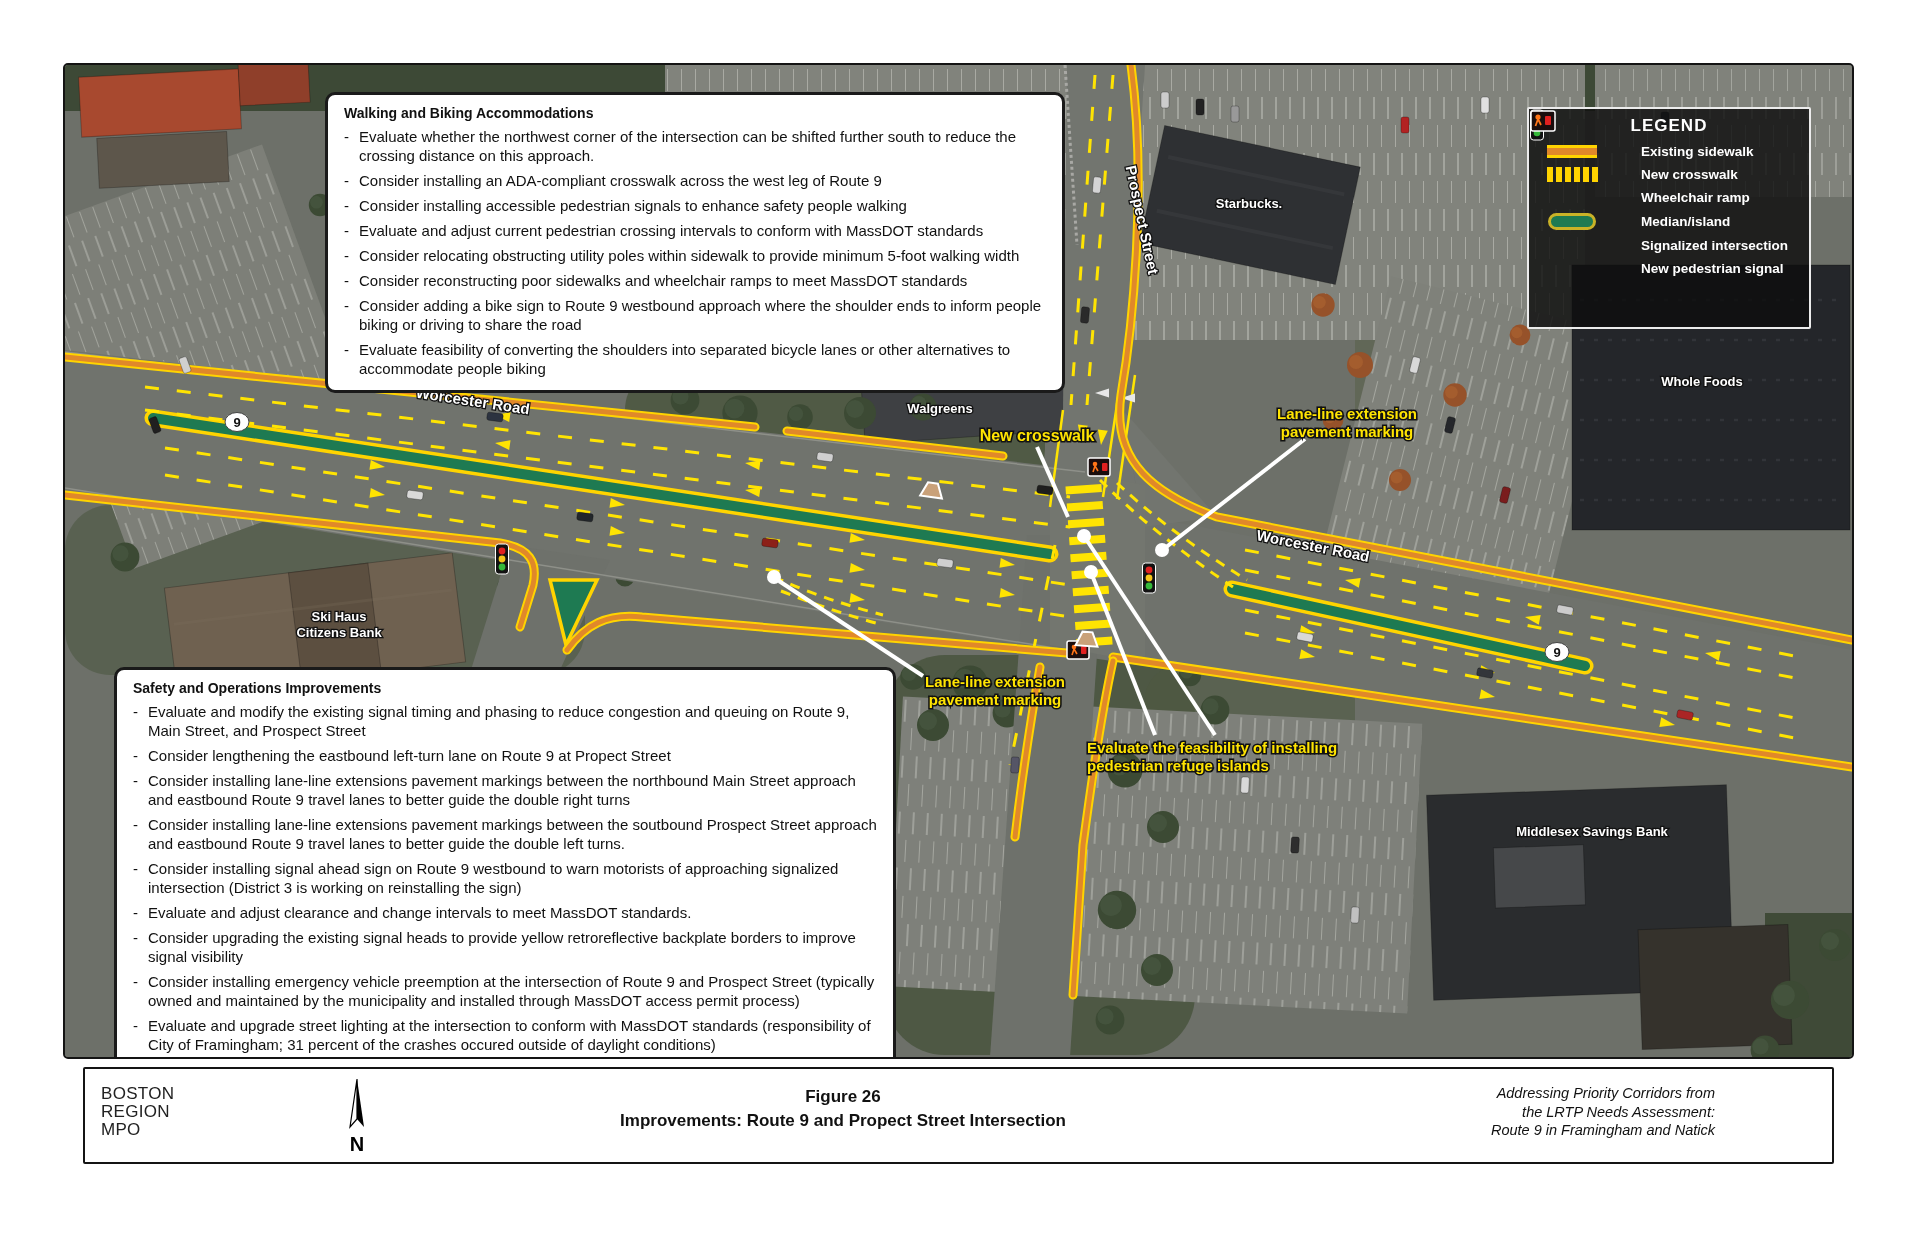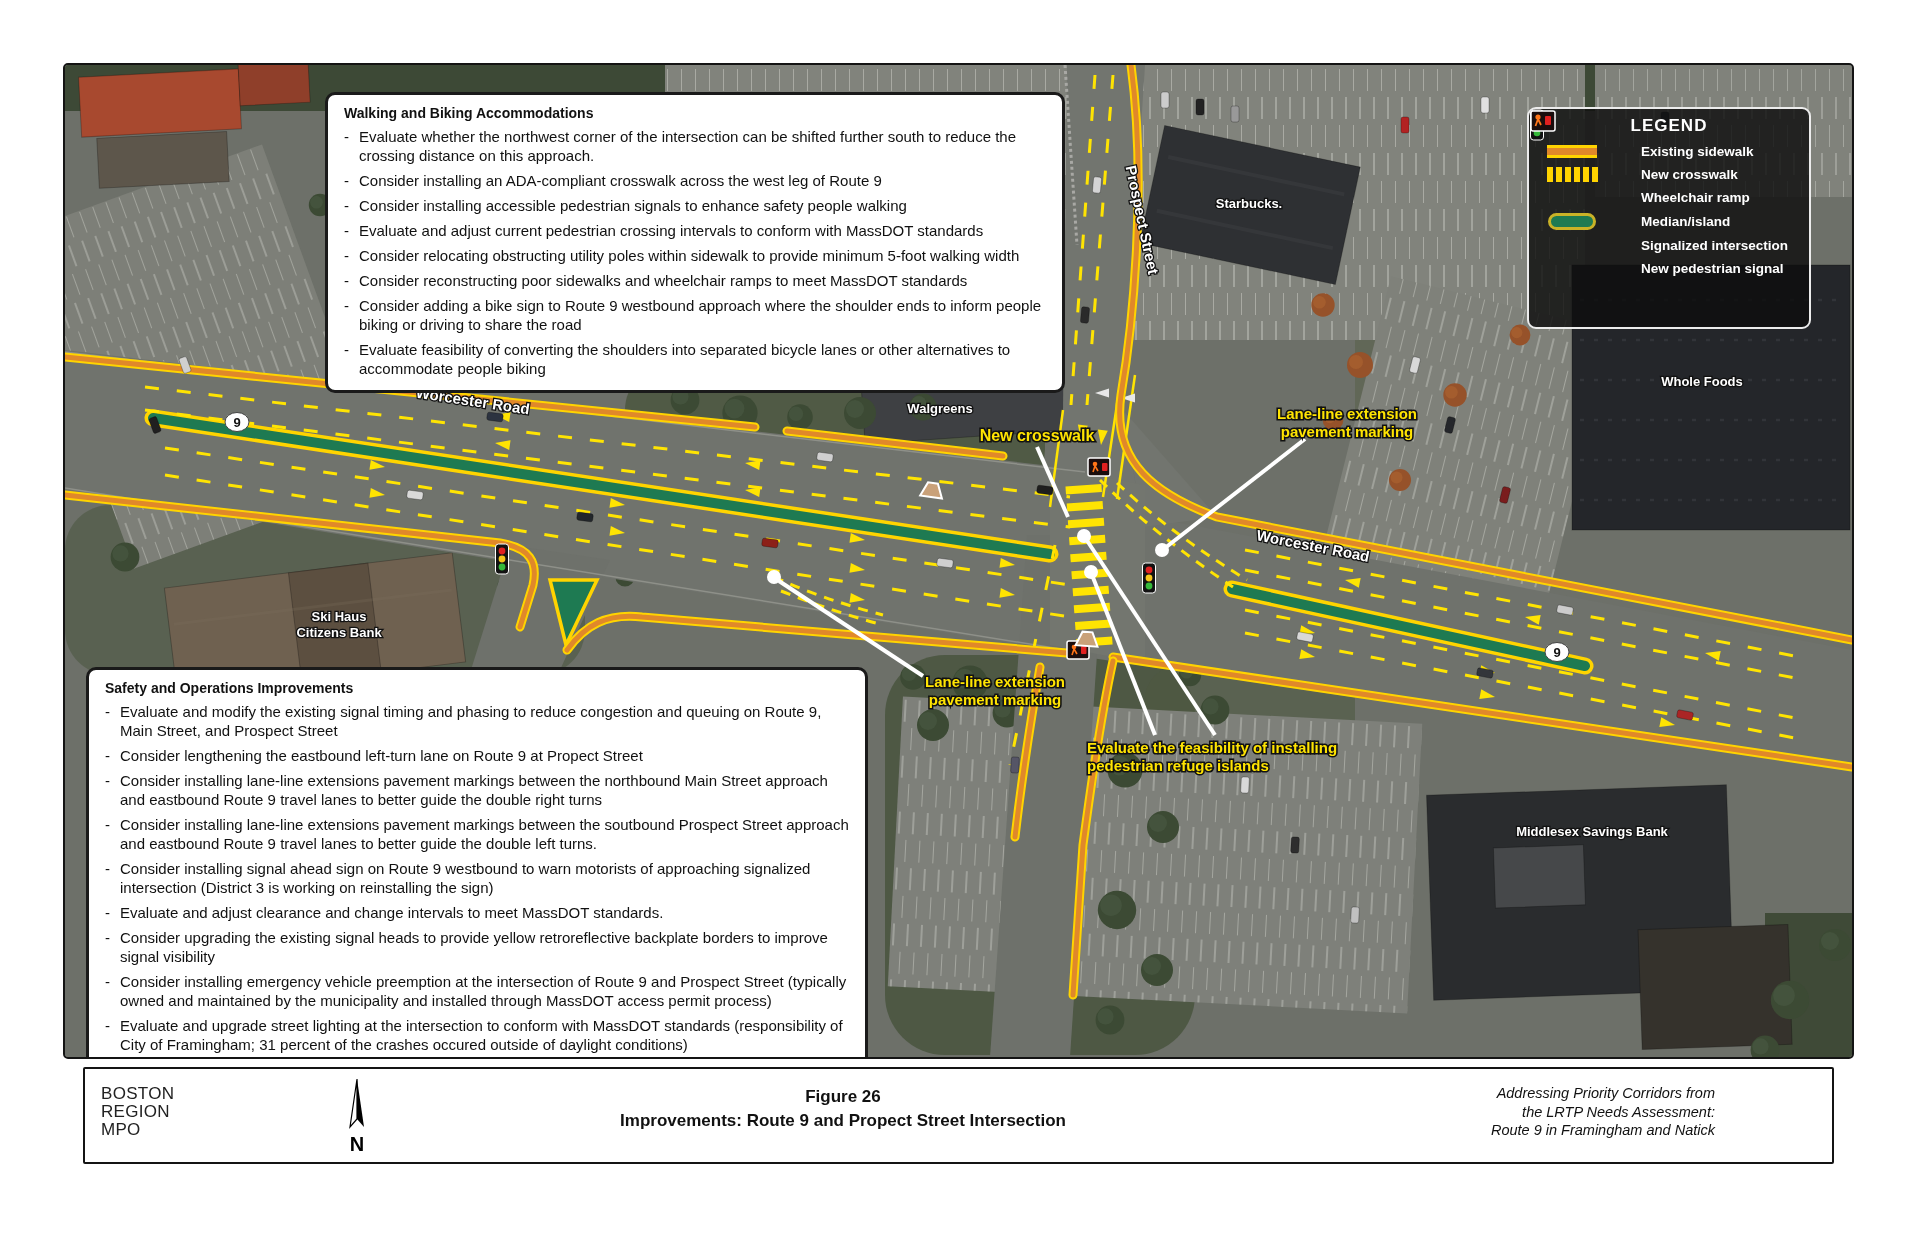--- a/index.html
+++ b/index.html
@@ -12,25 +12,25 @@
   svg text{font-family:"Liberation Sans",sans-serif;}
 
   
   .note-box{position:absolute;background:#ffffff;border:3px solid #1a1a1a;border-radius:10px;
     padding:8px 14px 12px 14px;color:#111;}
   .note-box h3{margin:2px 0 4px 2px;font-size:14px;font-weight:bold;}
   .note-box ul{margin:0;padding:0;list-style:none;}
   .note-box li{position:relative;padding-left:17px;font-size:15px;line-height:19px;margin-top:6px;}
   .note-box li::before{content:"-";position:absolute;left:2px;top:0;}
   .walking-box{left:260px;top:27px;width:706px;}
-  .safety-box{left:21px;top:602px;width:748px;}
+  .safety-box{left:49px;top:602px;width:748px;}
 
   
   .legend{position:absolute;left:1462px;top:42px;width:280px;height:218px;
-    background:rgba(14,14,14,0.82);border:2px solid #ececec;border-radius:9px;color:#fff;}
+    background:rgba(14,14,14,0.82);border:2px solid #ececec;border-radius:2px;color:#fff;}
   .legend-title{text-align:center;font-size:17px;font-weight:bold;letter-spacing:1px;margin-top:7px;}
   .legend-row{display:flex;align-items:center;margin:8px 8px 0 12px;}
   .legend-icon{width:62px;display:flex;justify-content:center;align-items:center;flex:0 0 62px;}
   .legend-label{font-size:13.5px;font-weight:bold;padding-left:38px;}
   .li-sidewalk{width:50px;height:7px;background:#e0882a;border-top:3px solid #ffd400;border-bottom:3px solid #ffd400;}
   .li-crosswalk{display:flex;gap:3px;}
   .li-crosswalk i{display:block;width:6px;height:15px;background:#ffd400;}
   .li-median{width:42px;height:11px;background:#1e7a52;border:3px solid #c9b227;border-radius:9px;}
 
   

